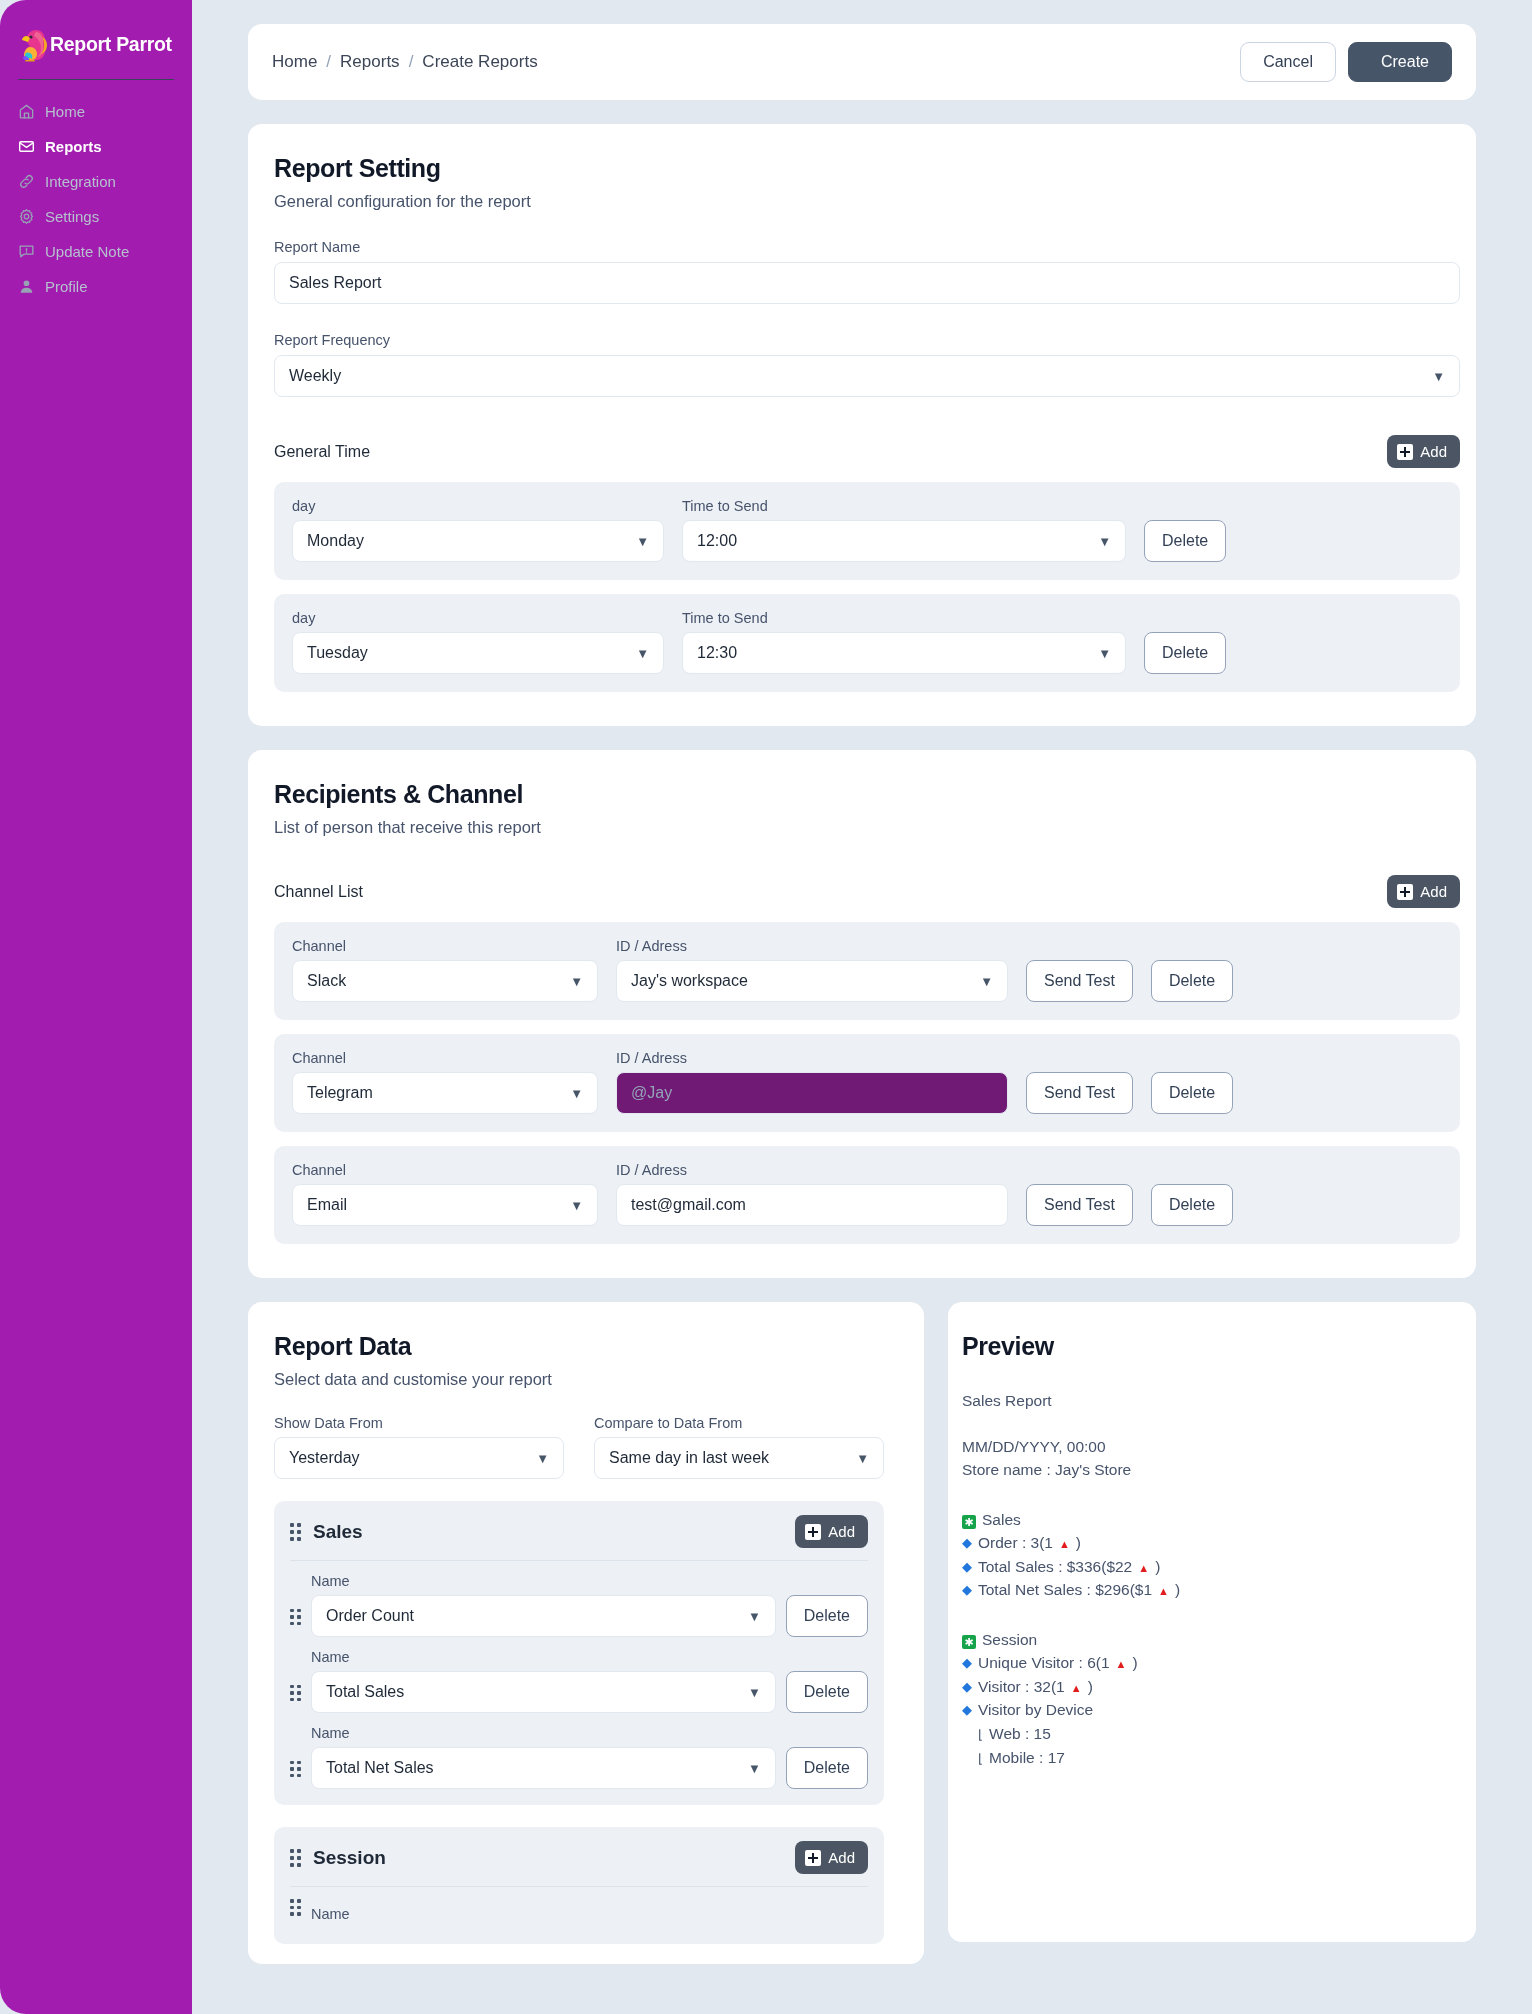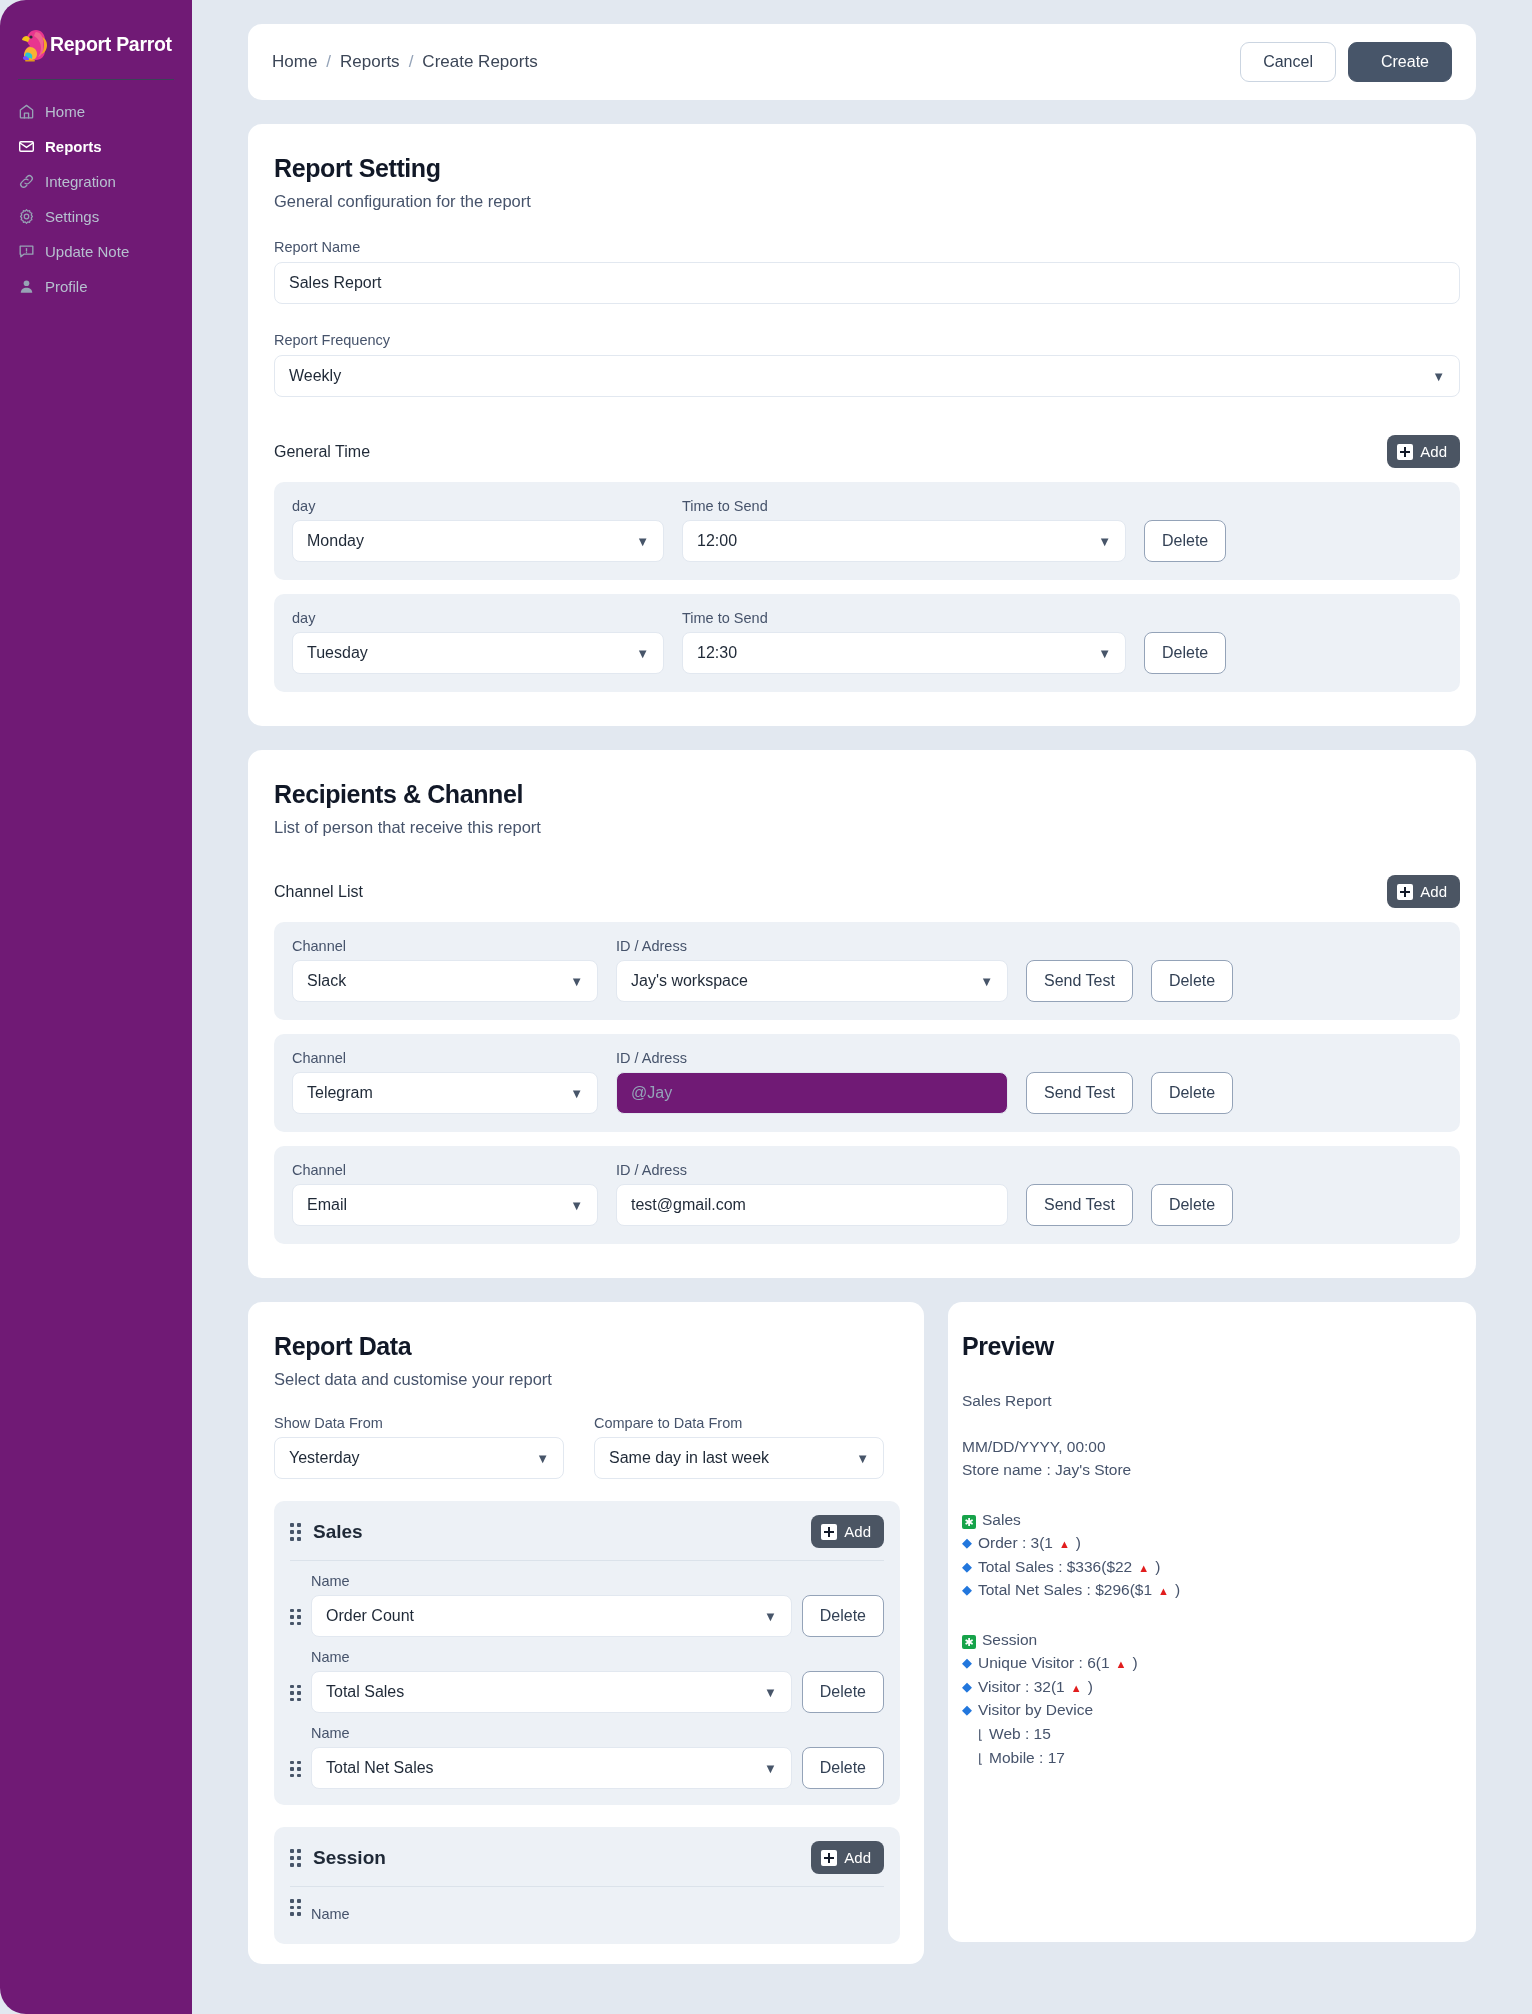--- a/index.html
+++ b/index.html
@@ -7,21 +7,21 @@
     width: 1532px; height: 2014px;
     background: #e2e8f0;
     font-family: "Liberation Sans", sans-serif;
     overflow: hidden;
   }
   .app { position: relative; width: 1532px; height: 2014px; display: flex; }
 
   
   .sidebar {
     width: 192px; flex: 0 0 192px;
-    background: #701a75;
+    background: #a21caf;
     border-radius: 26px 0 0 26px;
     padding: 22px 0 0 0;
     color: #cbd5e1;
     position: relative;
   }
   .brand {
     display: flex; align-items: center; gap: 2px;
     padding: 4px 14px 0 16px;
     height: 40px;
   }
@@ -121,21 +121,21 @@
   .col { display: flex; flex-direction: column; }
   .col .field-label { margin-bottom: 6px; }
   .btn-sm {
     height: 42px; padding: 0 17px; border: 1px solid #94a3b8; border-radius: 8px;
     background: #fff; color: #334155; font-size: 16px; cursor: pointer;
     font-family: "Liberation Sans", sans-serif; white-space: nowrap;
   }
 
   
   .bottom { display: flex; gap: 24px; align-items: flex-start; }
-  .report-data { width: 676px; flex: 0 0 676px; padding: 30px 24px 20px 26px; }
+  .report-data { width: 676px; flex: 0 0 676px; padding: 30px 40px 20px 26px; }
   .preview { flex: 1; padding: 30px 26px 26px 14px; min-height: 640px; }
 
   .two-sel { display: flex; gap: 30px; margin-top: 26px; }
   .two-sel .col { width: 290px; }
 
   .group {
     background: #edf1f6; border-radius: 10px;
     padding: 14px 16px 16px 16px; margin-top: 22px;
   }
   .group-head { display: flex; align-items: center; justify-content: space-between; }

